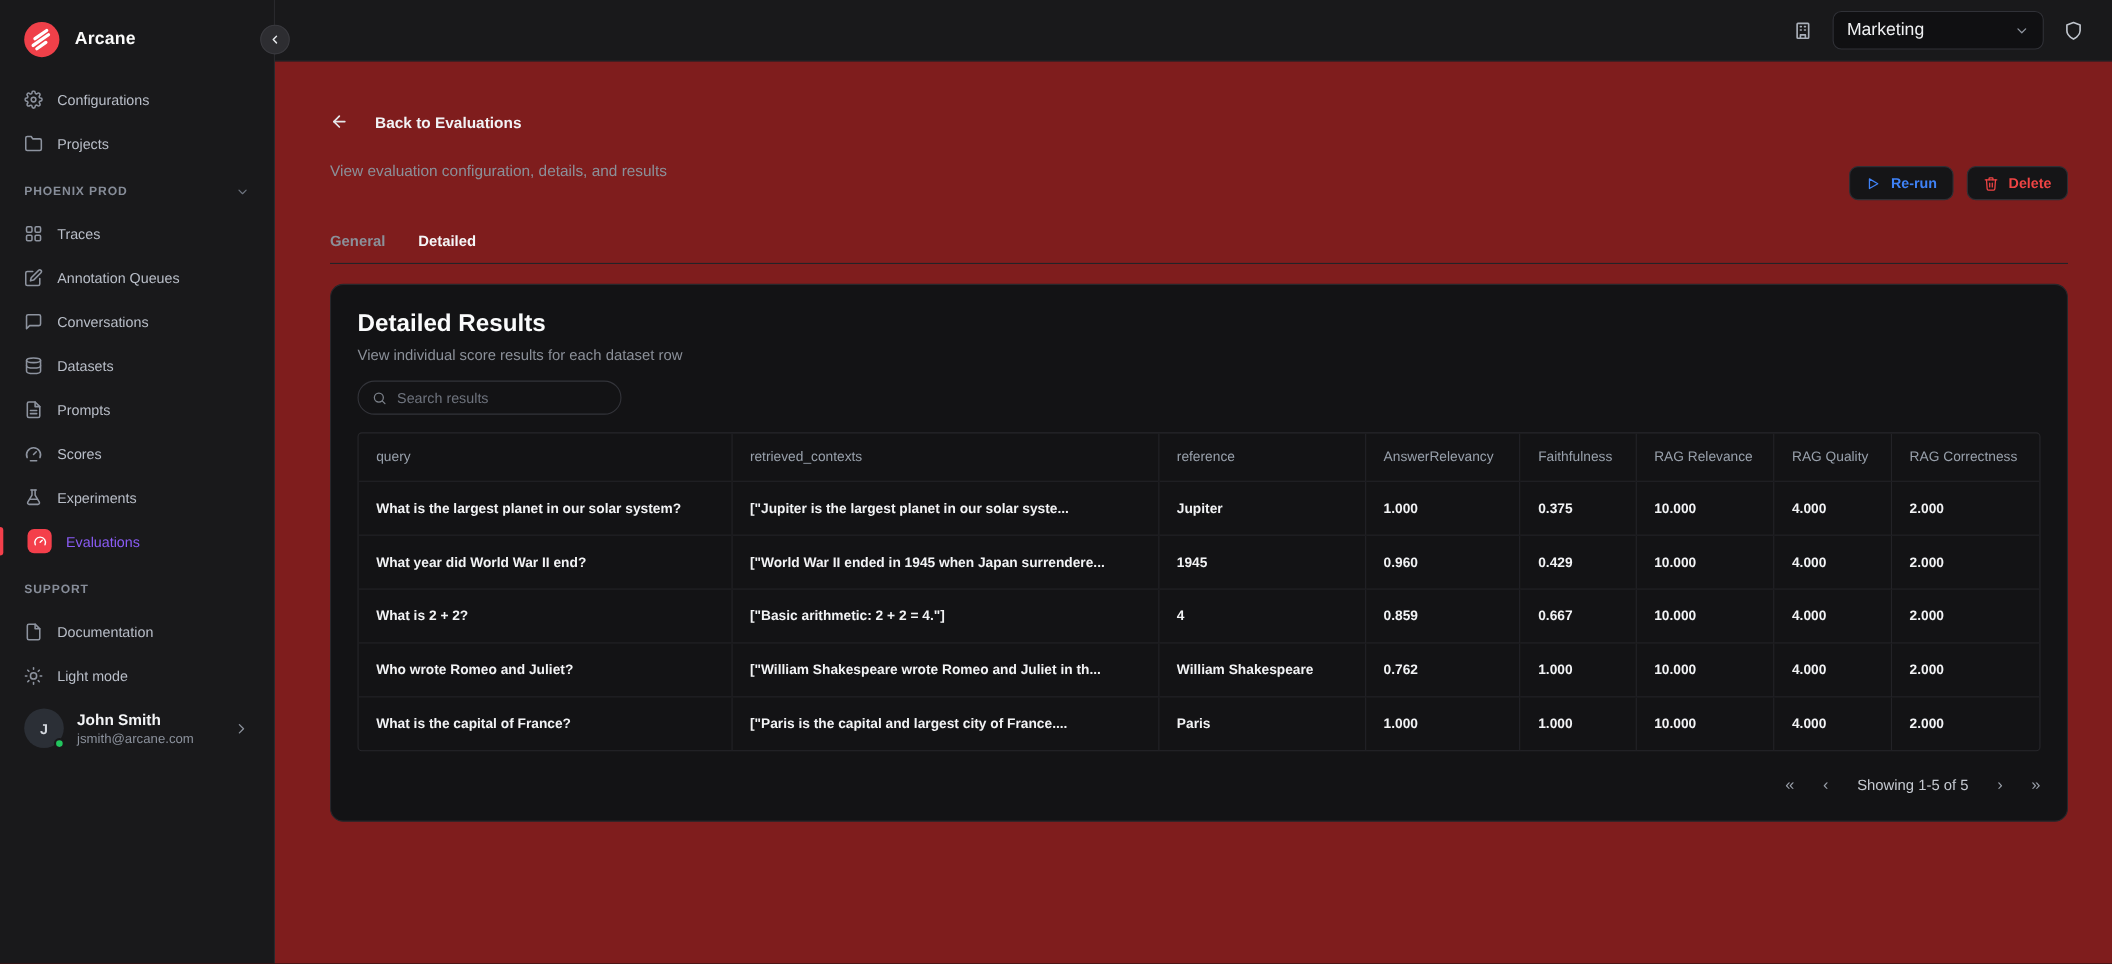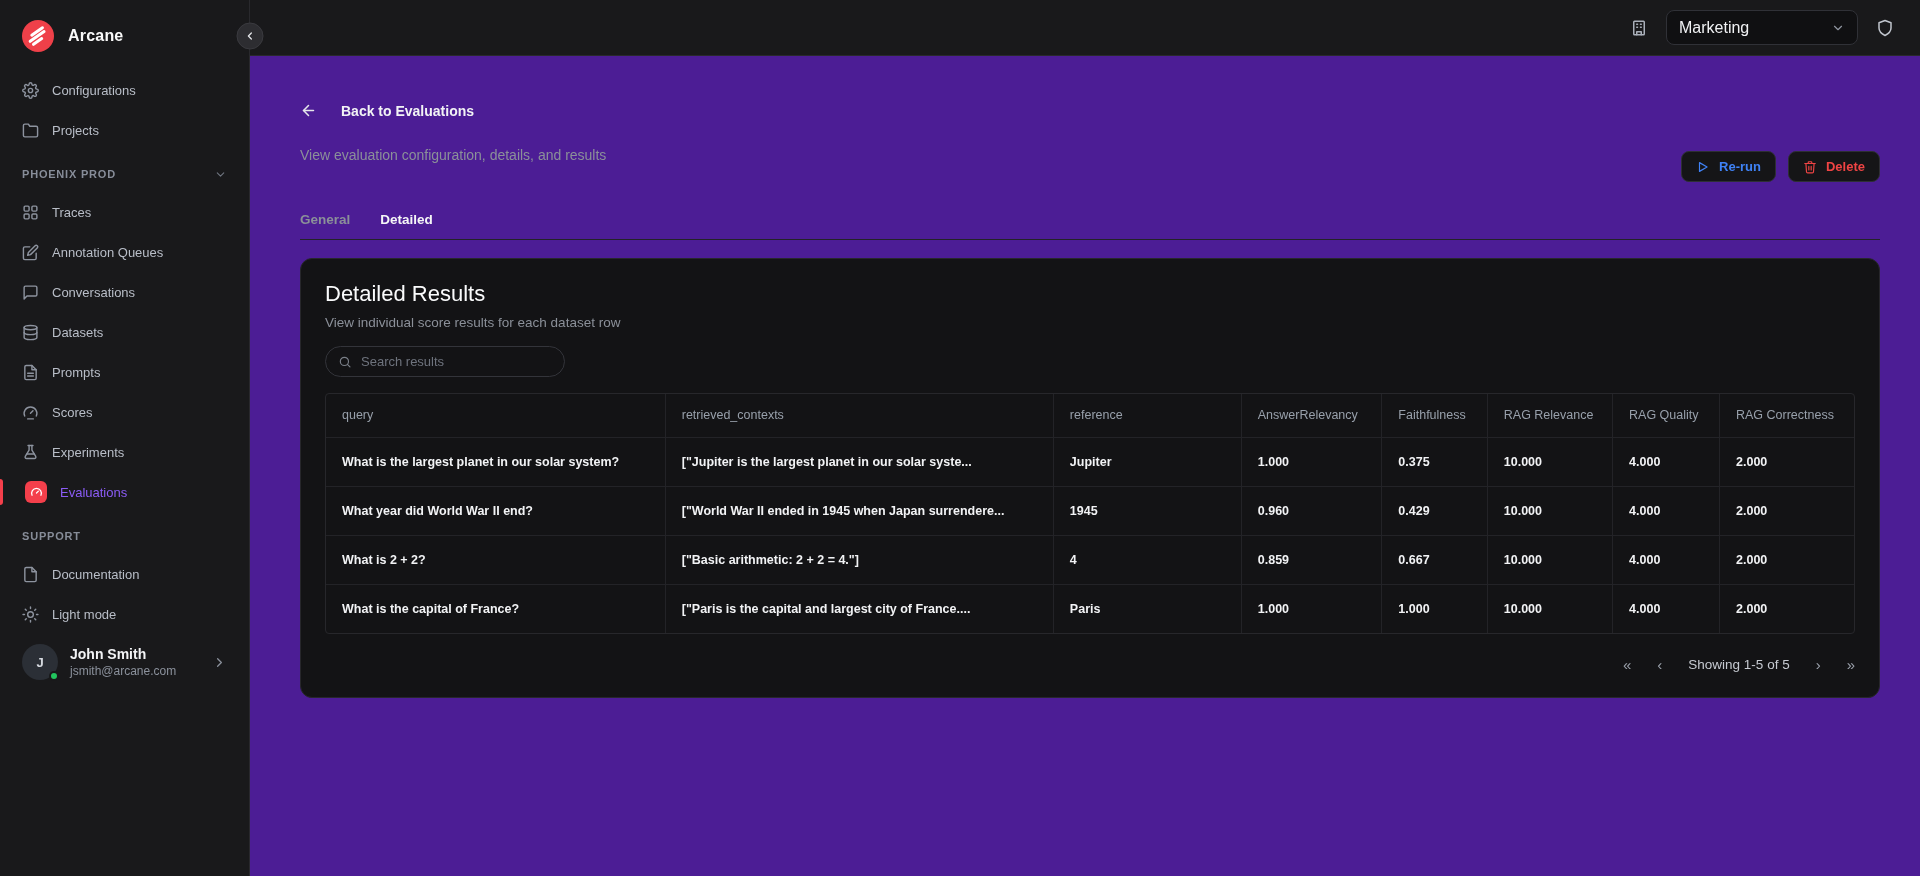--- a/index.html
+++ b/index.html
@@ -48,42 +48,42 @@
                background:#101012; border:1px solid #303137; border-radius:8px; padding:0 12px; cursor:pointer; }
   .ws-select span { font-size:16px; color:#f0f1f3; }
   .ws-select .chev { color:#9096a0; }
   .shield-btn { color:#c0c5cd; cursor:pointer; }
 
   .collapse-btn { position:absolute; left:250px; top:36px; transform:translate(-50%,-50%); width:27px; height:27px;
                   border-radius:50%; background:#2d2d31; border:1px solid #3a3a3f; color:#e3e5e8;
                   display:flex; align-items:center; justify-content:center; cursor:pointer; z-index:5; }
 
   
-  .main { position:absolute; left:250px; top:56px; right:0; bottom:0; background:#4c1d95; padding:46px 40px 0 50px; overflow:hidden; }
+  .main { position:absolute; left:250px; top:56px; right:0; bottom:0; background:#7f1d1d; padding:46px 40px 0 50px; overflow:hidden; }
   .back-row { display:flex; align-items:center; gap:24px; cursor:pointer; width:max-content; }
   .back-row .arrow { color:#e5e7ea; }
   .back-label { font-size:14px; font-weight:700; color:#f2f3f5; }
 
   .title-row { display:flex; align-items:flex-start; justify-content:space-between; margin-top:18px; }
   .page-title { font-size:30px; font-weight:800; color:#fbfbfc; letter-spacing:.2px; }
   .page-sub { font-size:14px; color:#8b9099; margin-top:10px; }
   .actions { display:flex; gap:12px; margin-top:14px; }
   .btn { display:flex; align-items:center; gap:9px; height:31px; padding:0 14px; background:#151517;
          border:1px solid #2e2f34; border-radius:8px; font-size:13px; font-weight:700; cursor:pointer; }
   .btn-rerun { color:#3f82f6; }
   .btn-delete { color:#ef4444; }
 
   .tabs { display:flex; gap:30px; margin-top:30px; }
   .tab { font-size:13.5px; font-weight:600; color:#8b9099; cursor:pointer; padding-bottom:12px; }
   .tab.active { color:#f5f6f7; }
   .tabs-divider { height:1px; background:#232327; width:100%; }
 
   
   .card { margin-top:18px; background:#131315; border:1px solid #27272b; border-radius:12px; padding:22px 24px 20px; }
-  .card-title { font-size:22px; font-weight:400; color:#fafbfc; }
+  .card-title { font-size:22px; font-weight:700; color:#fafbfc; }
   .card-sub { font-size:13.5px; color:#8b9099; margin-top:8px; }
 
   .search-box { margin-top:16px; width:240px; height:31px; border:1px solid #33343a; border-radius:16px;
                 display:flex; align-items:center; gap:9px; padding:0 12px; background:transparent; }
   .search-box svg { color:#7b8089; flex:none; }
   .search-box input { background:transparent; border:none; outline:none; color:#e7e9ec; font-size:13px;
                       font-family:"Liberation Sans",sans-serif; width:100%; }
   .search-box input::placeholder { color:#6e737d; }
 
   .table-wrap { margin-top:16px; border:1px solid #27272b; border-radius:4px; overflow:hidden; }
@@ -406,20 +406,30 @@
             <td>What is 2 + 2?</td>
             <td>["Basic arithmetic: 2 + 2 = 4."]</td>
             <td>4</td>
             <td>0.859</td>
             <td>0.667</td>
             <td>10.000</td>
             <td>4.000</td>
             <td>2.000</td>
           </tr>
           <tr>
+            <td>Who wrote Romeo and Juliet?</td>
+            <td>["William Shakespeare wrote Romeo and Juliet in th...</td>
+            <td>William Shakespeare</td>
+            <td>0.762</td>
+            <td>1.000</td>
+            <td>10.000</td>
+            <td>4.000</td>
+            <td>2.000</td>
+          </tr>
+          <tr>
             <td>What is the capital of France?</td>
             <td>["Paris is the capital and largest city of France....</td>
             <td>Paris</td>
             <td>1.000</td>
             <td>1.000</td>
             <td>10.000</td>
             <td>4.000</td>
             <td>2.000</td>
           </tr>
         </tbody>

